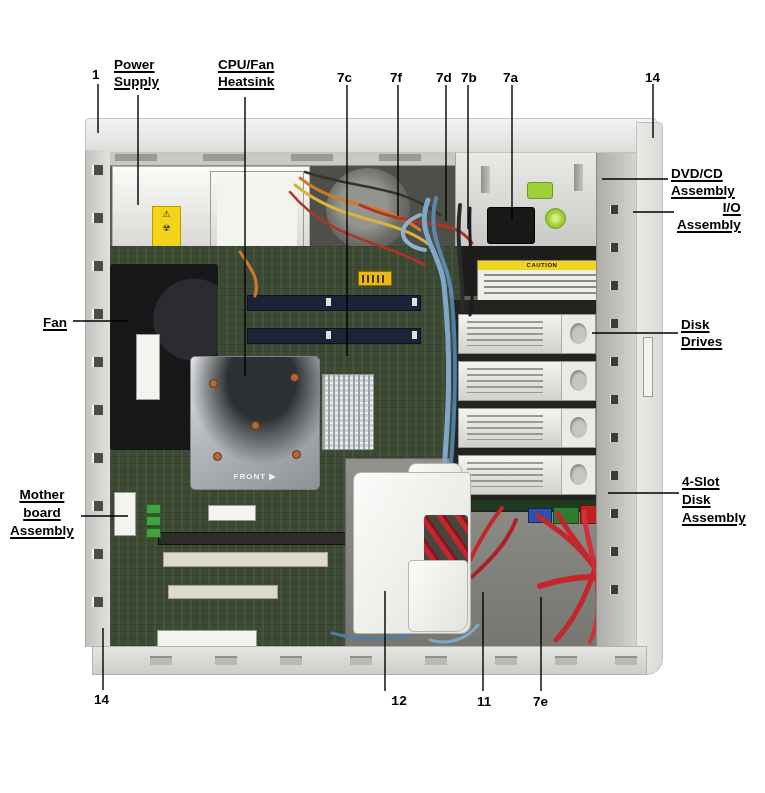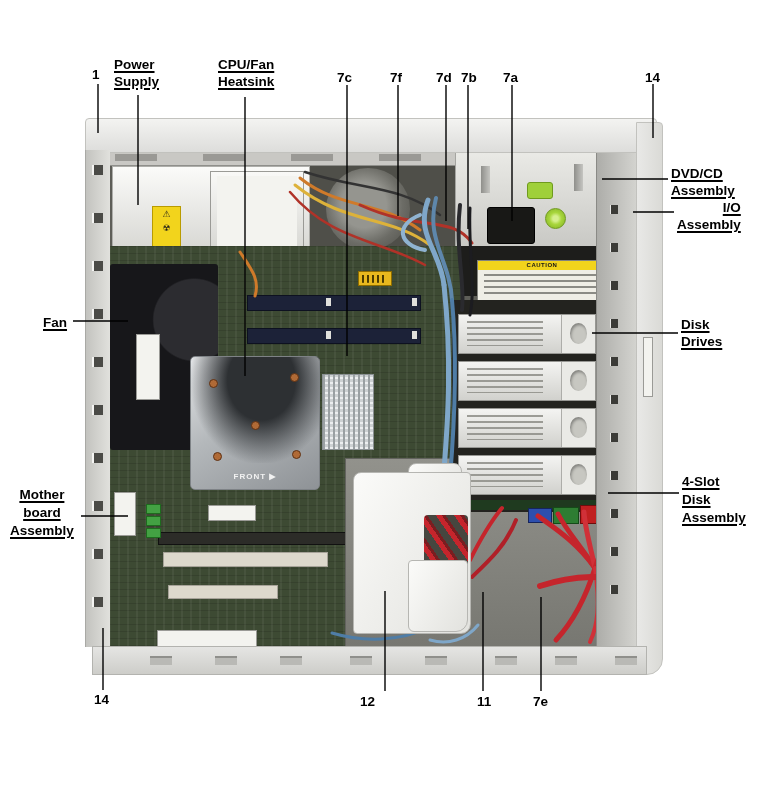--- a/index.html
+++ b/index.html
@@ -316,17 +316,17 @@
   </div>
   <div class="callout u" style="left:43px;top:314px;">
     <div>Fan</div>
   </div>
   <div class="callout u" style="left:10px;top:486px;line-height:18px;text-align:center;">
     <div>Mother</div>
     <div>board</div>
     <div>Assembly</div>
   </div>
   <div class="callout" style="left:94px;top:691px;">14</div>
-  <div class="callout" style="left:360px;top:693px;">12</div>
+  <div class="callout" style="left:391px;top:693px;font-family:Liberation Mono, monospace;">12</div>
   <div class="callout" style="left:477px;top:693px;">11</div>
   <div class="callout" style="left:533px;top:693px;">7e</div>
 
 </div>
 
 </body></html>

